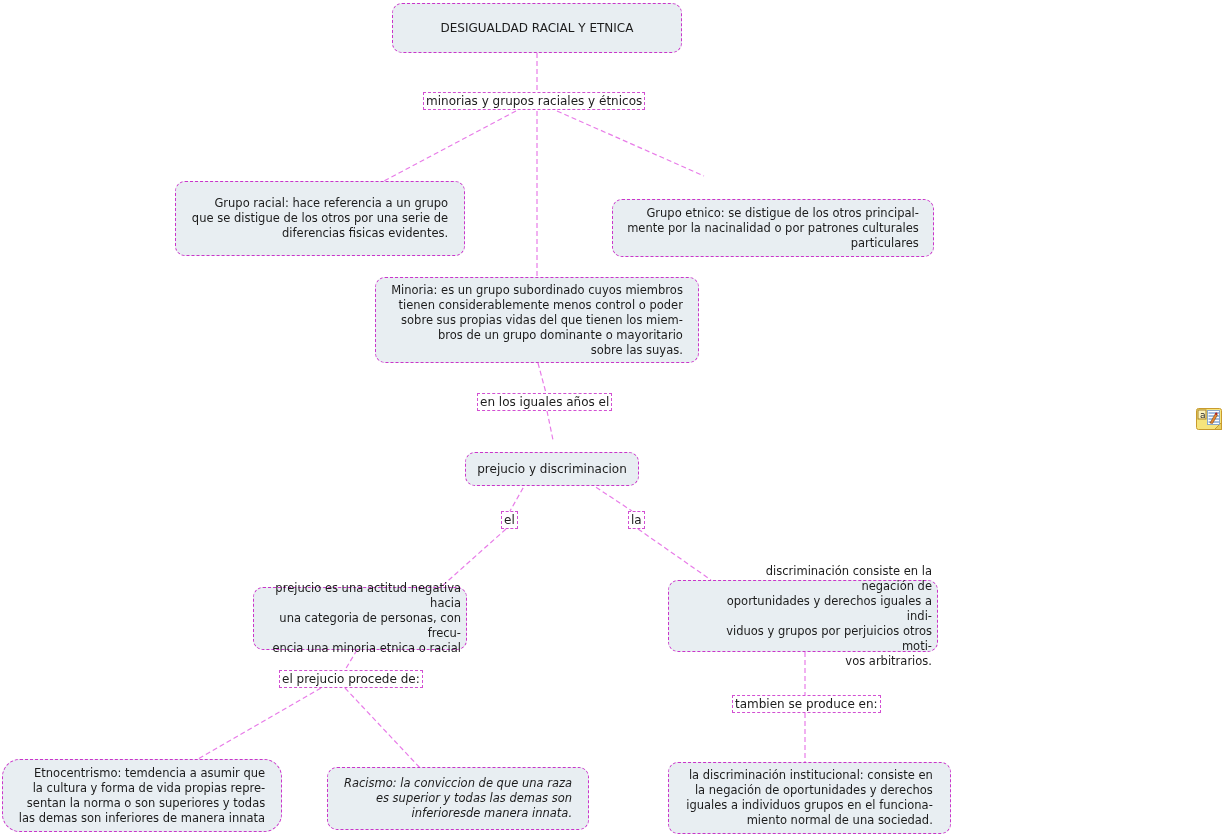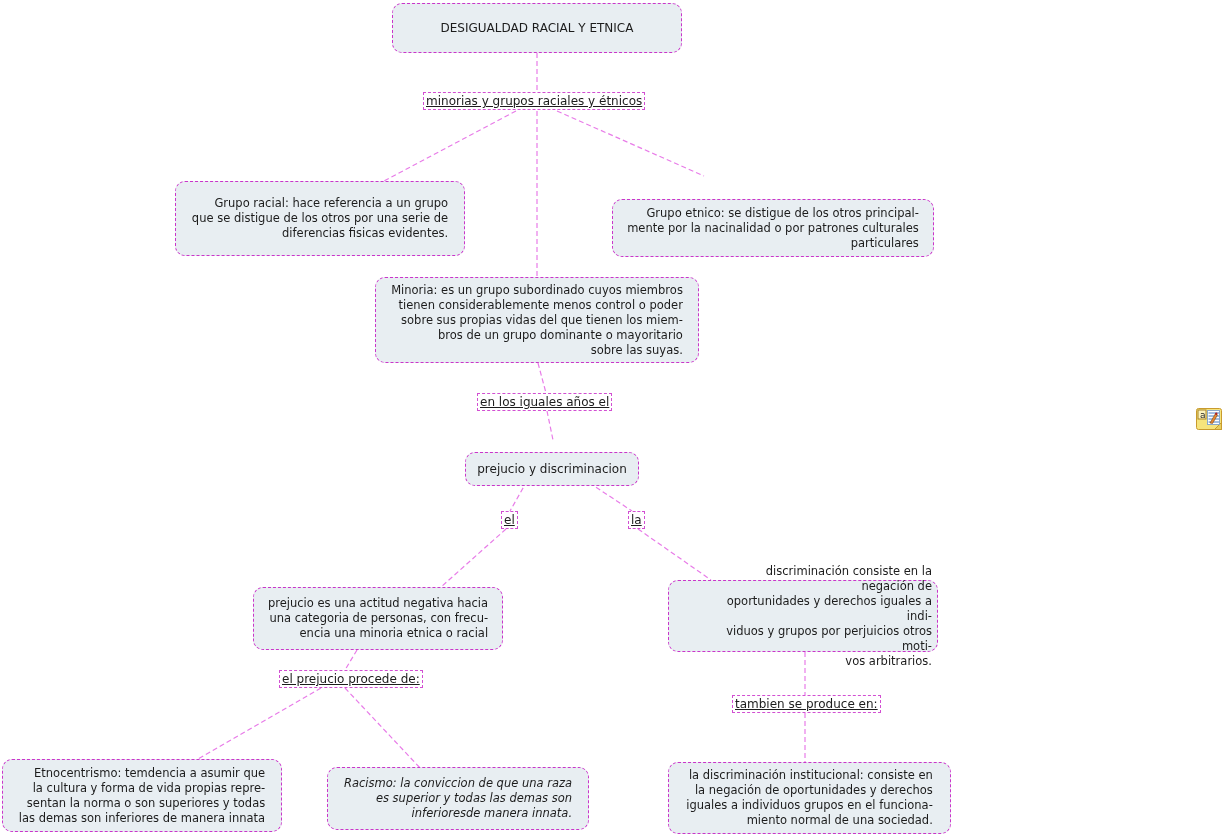--- a/index.html
+++ b/index.html
@@ -25,31 +25,30 @@
   }
   .concept.big{font-size:12px;}
   .lphrase{
     position:absolute;box-sizing:border-box;
     background:#ffffff;
     border:1px dashed #d24fd2;
     font-size:12px;line-height:16px;
     padding:0 2px;
     white-space:nowrap;
     color:#1c1c1c;
-    text-decoration:underline;
   }
   
   .c-title{left:392px;top:3px;width:290px;height:50px;}
   .c-gruporacial{left:175px;top:181px;width:290px;height:75px;}
   .c-grupoetnico{left:612px;top:175px;width:322px;height:58px;margin-top:24px;}
   .c-minoria{left:375px;top:277px;width:324px;height:86px;}
   .c-prejdisc{left:465px;top:440px;width:174px;height:34px;margin-top:12px;}
-  .c-prejdef{left:253px;top:587px;width:250px;height:63px;}
+  .c-prejdef{left:253px;top:587px;width:214px;height:63px;}
   .c-discdef{left:668px;top:580px;width:270px;height:72px;padding-left:48px;}
-  .c-etno{left:2px;top:759px;width:280px;height:73px;}
+  .c-etno{left:2px;top:759px;width:280px;height:73px;border-radius:18px;}
   .c-racismo{left:327px;top:767px;width:262px;height:63px;font-style:italic;}
   .c-discinst{left:668px;top:762px;width:283px;height:72px;}
   
   .l-minorias{left:423px;top:92px;}
   .l-ultimos{left:477px;top:393px;}
   .l-el{left:501px;top:511px;}
   .l-la{left:628px;top:511px;}
   .l-procede{left:261px;top:670px;margin-left:18px;}
   .l-tambien{left:732px;top:695px;}
   .anno{position:absolute;left:1196px;top:408px;width:26px;height:22px;cursor:pointer;}

